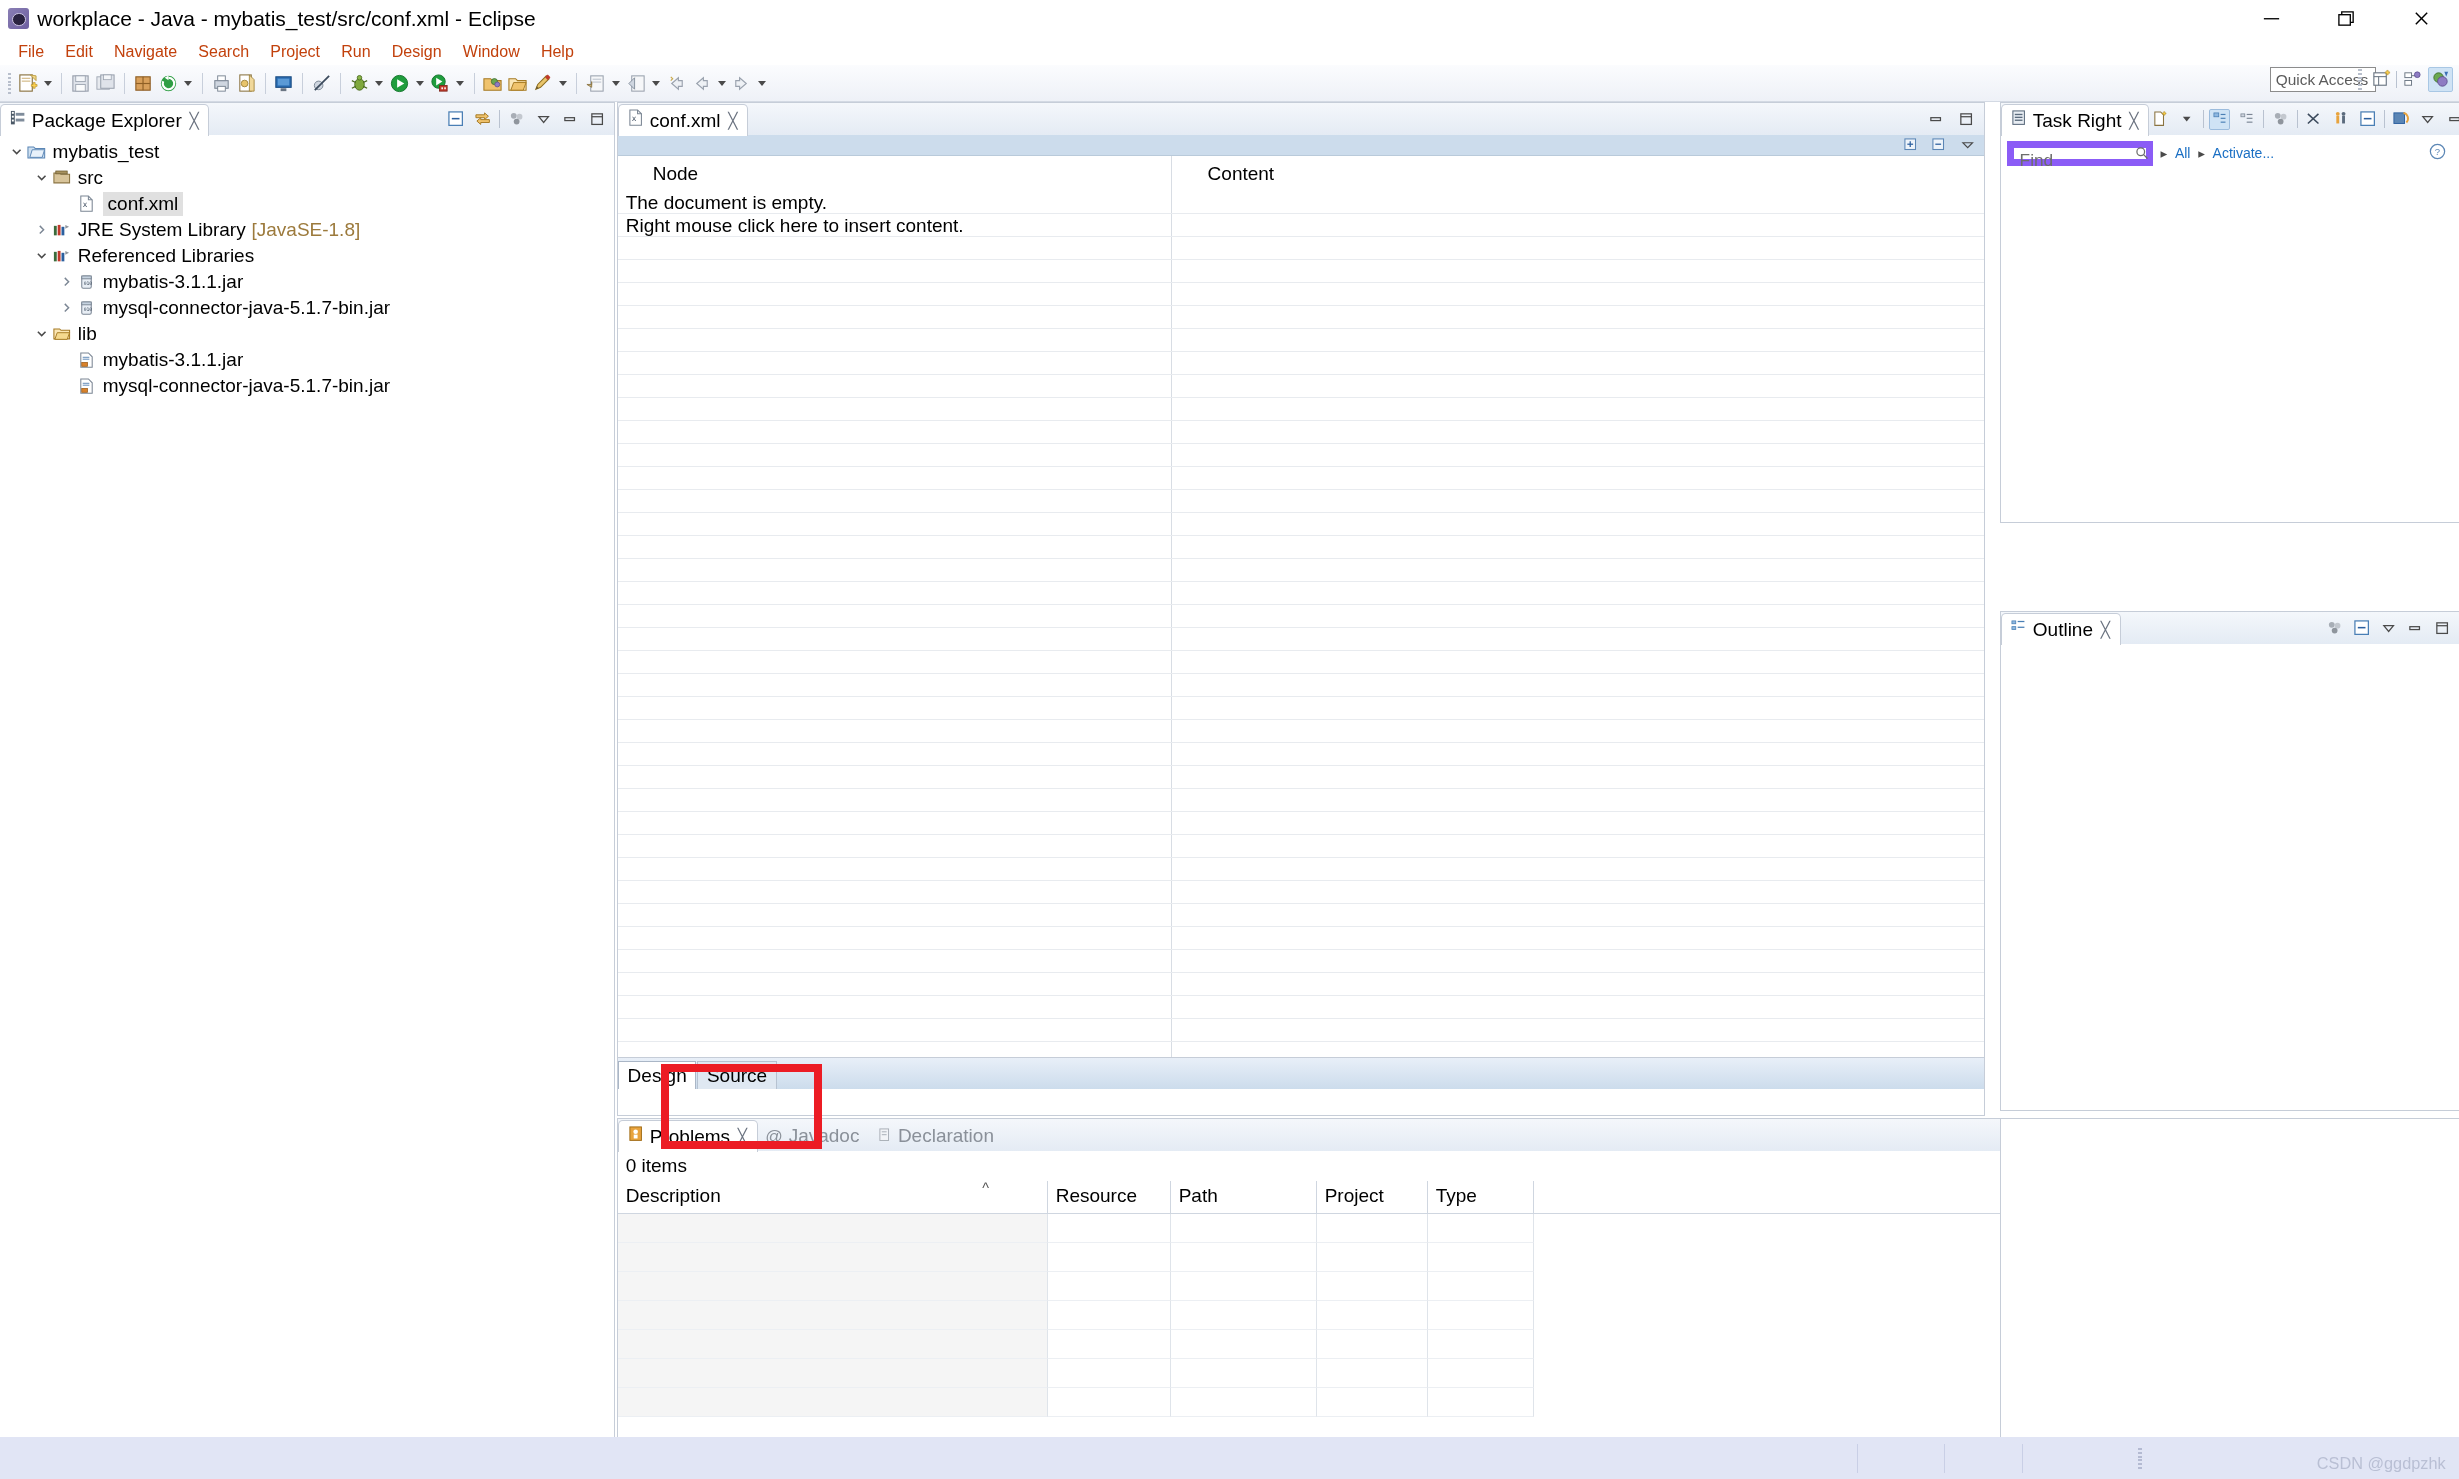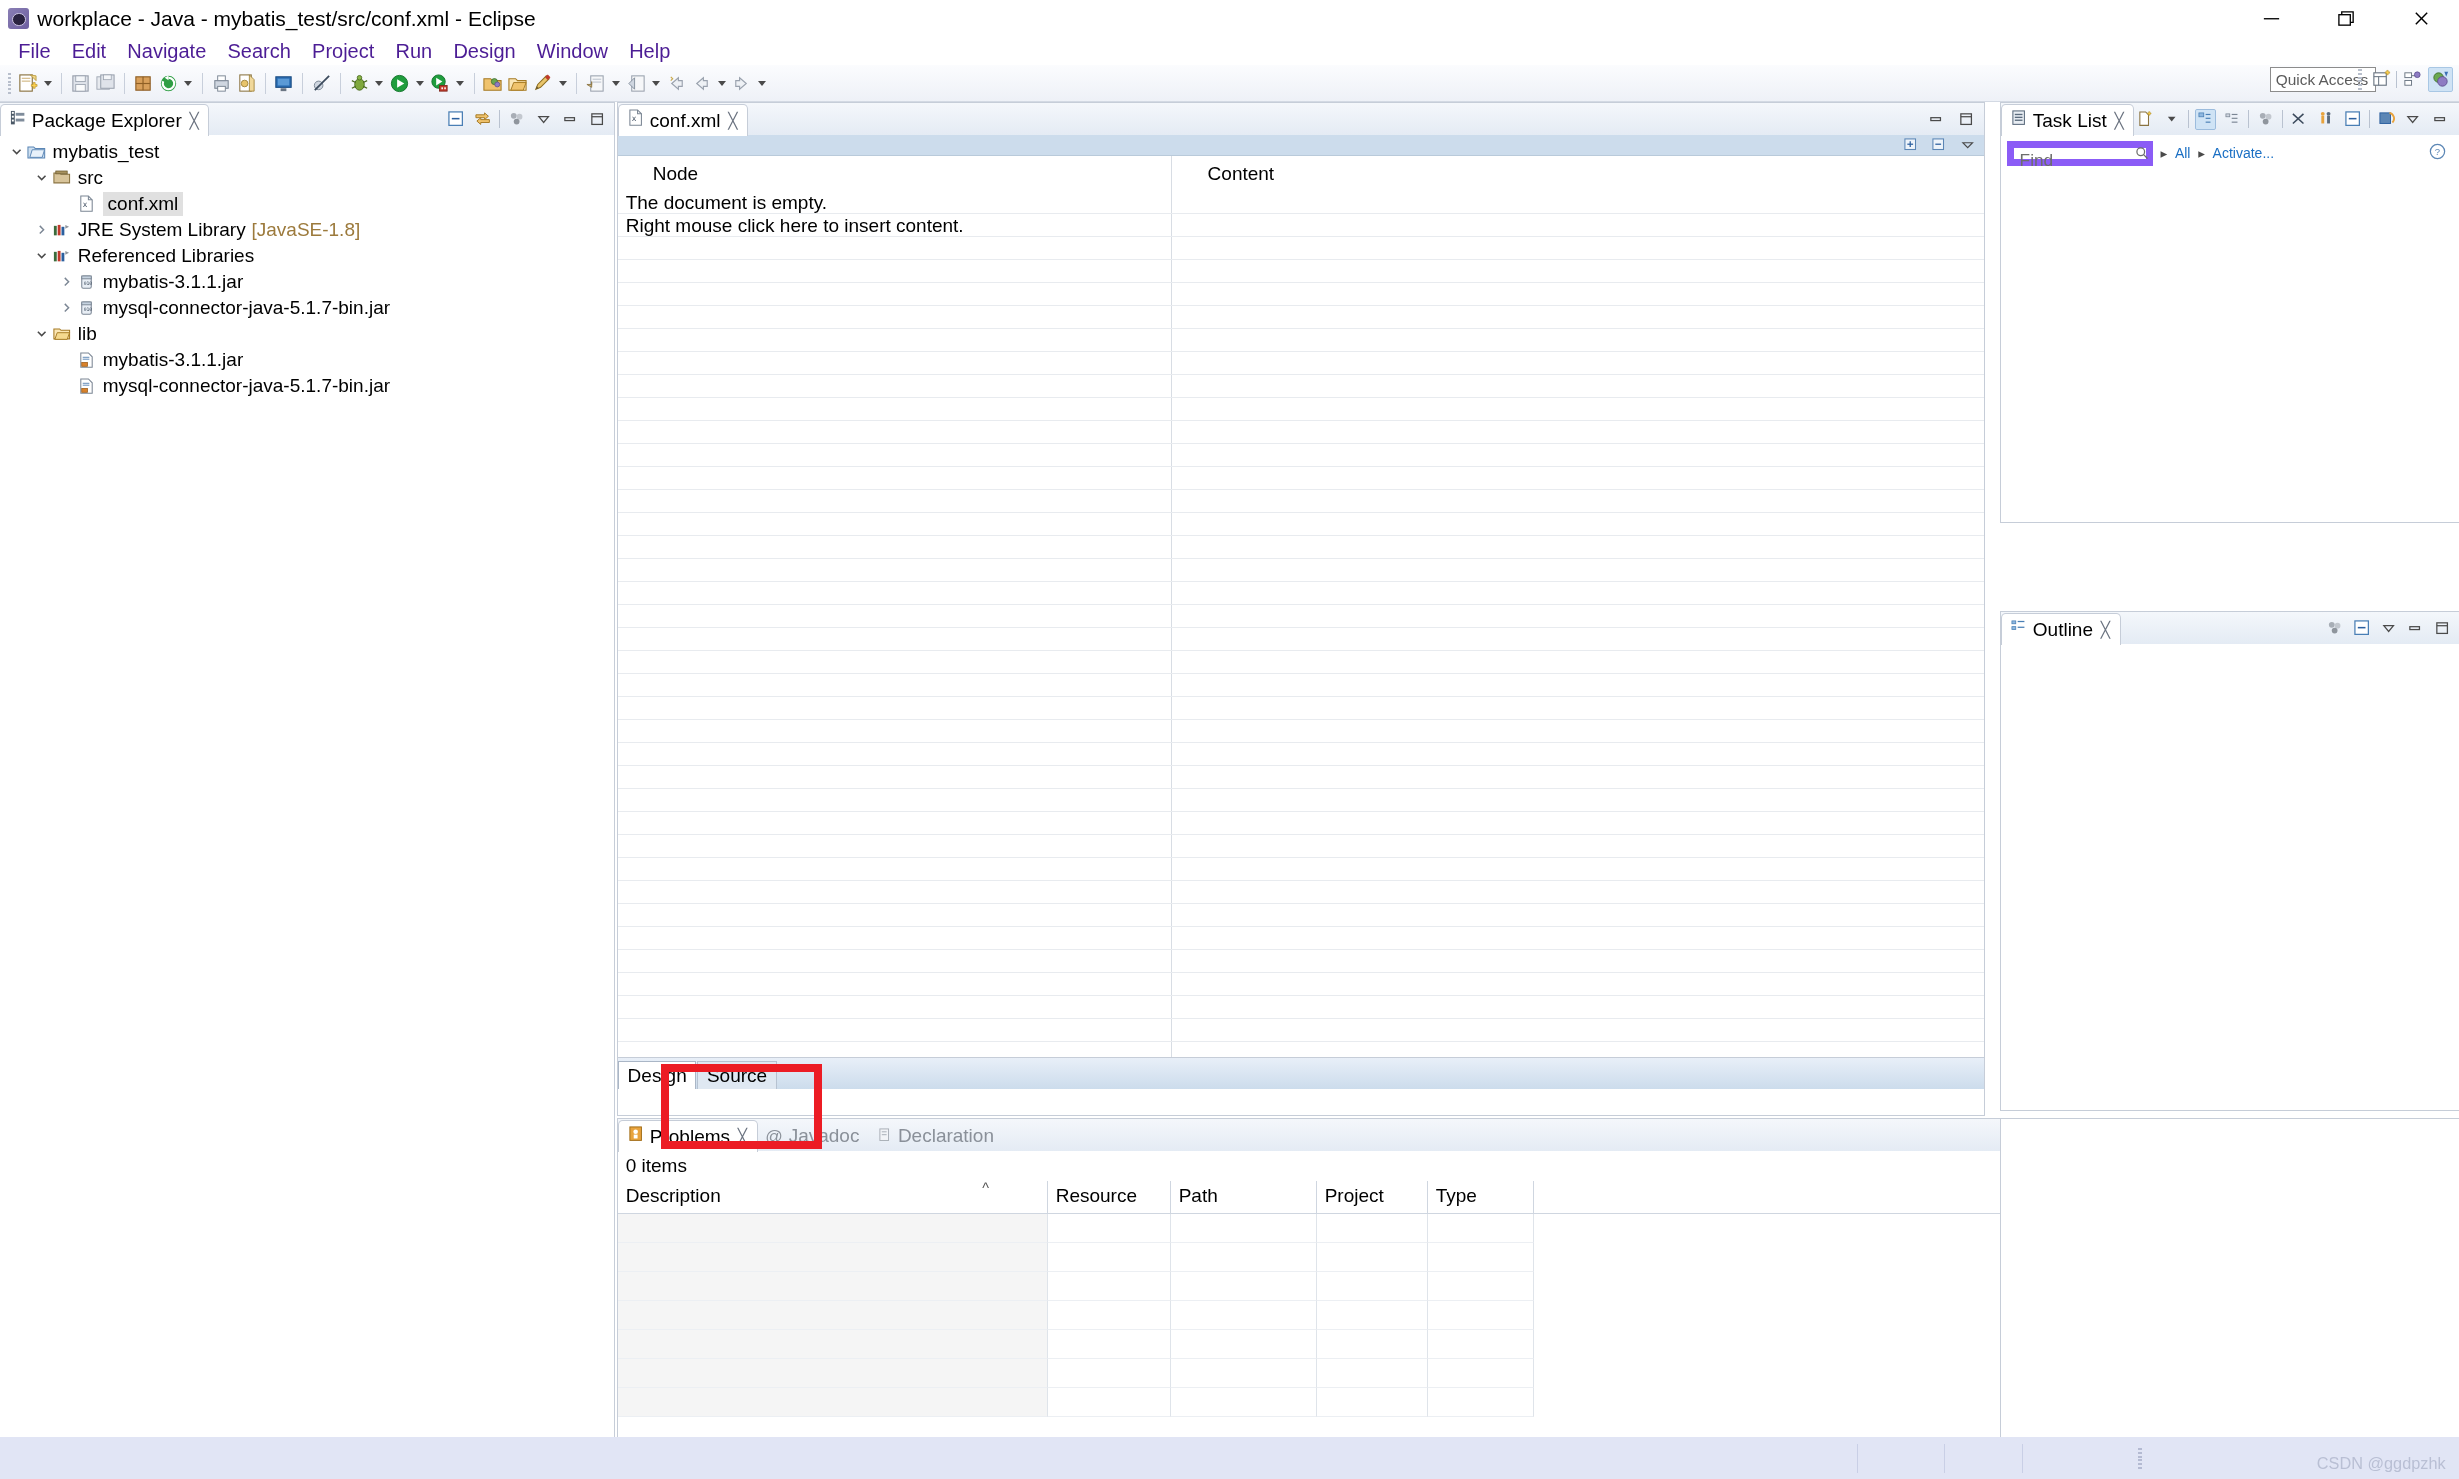--- a/index.html
+++ b/index.html
@@ -28,21 +28,21 @@
   .title-text { font-size: 21px; color: #000; white-space: nowrap; }
   .winbtns { position:absolute; right:0; top:0; height:37px; display:flex; }
   .winbtn { width:75px; height:37px; display:flex; align-items:center; justify-content:center; }
   .winbtn svg { display:block; }
 
   
   .menubar {
     position: absolute; top: 37px; left: 0; width: 2459px; height: 29px;
     background: #ffffff; display: flex; align-items: center; padding-left: 7.7px;
   }
-  .menu-item { font-size: 20px; color:#4c1d95; padding: 1.9px 10.6px; white-space: nowrap; }
+  .menu-item { font-size: 16px; color:#c2410c; padding: 1.9px 10.6px; white-space: nowrap; }
 
   
   .toolbar {
     position: absolute; top: 65px; left: 0; width: 2459px; height: 37px;
     background: linear-gradient(180deg,#fbfcfe 0%,#eef1f7 100%);
     border-bottom: 1px solid #d3d9e3;
     display: flex; align-items: center; padding-left: 3.8px;
   }
   .tb-grip { width:3.8px; height:21px; margin:0 3.8px;
     background-image: repeating-linear-gradient(180deg,#b8bfcc 0 1.9px,transparent 1.9px 3.8px);}
@@ -833,21 +833,21 @@
     <div class="view-tabrow">
       <div class="view-tab">
         <span>
           <svg width="17.3" height="17.3" viewBox="0 0 18 18">
             <rect x="3" y="2" width="12" height="14" fill="#e8edf3" stroke="#5b6b7d" stroke-width="1.1"></rect>
             <rect x="5" y="5" width="8" height="1.4" fill="#5b6b7d"></rect>
               <rect x="5" y="8" width="8" height="1.4" fill="#5b6b7d"></rect>
             <rect x="5" y="11" width="8" height="1.4" fill="#5b6b7d"></rect>
           </svg>
         </span>
-        <span>Task List</span>
+        <span>Task Right</span>
         <span class="close-x">╳</span>
       </div>
       <div class="view-tools">
         <div class="vt-btn">
           <svg width="17.3" height="17.3" viewBox="0 0 18 18">
             <path d="M4 2 h6 l3 3 v11 H4Z" fill="#fff" stroke="#8a7340" stroke-width="1.1"></path>
             <path d="M11 1 l1.2 0 0-1.2 1.2 0 0 1.2 1.2 0 0 1.2 -1.2 0 0 1.2 -1.2 0 0-1.2 -1.2 0z" fill="#ffd34d" stroke="#b8922a" stroke-width="0.6" transform="translate(1,2)"></path>
           </svg>
         </div>
         <div class="vt-btn">

